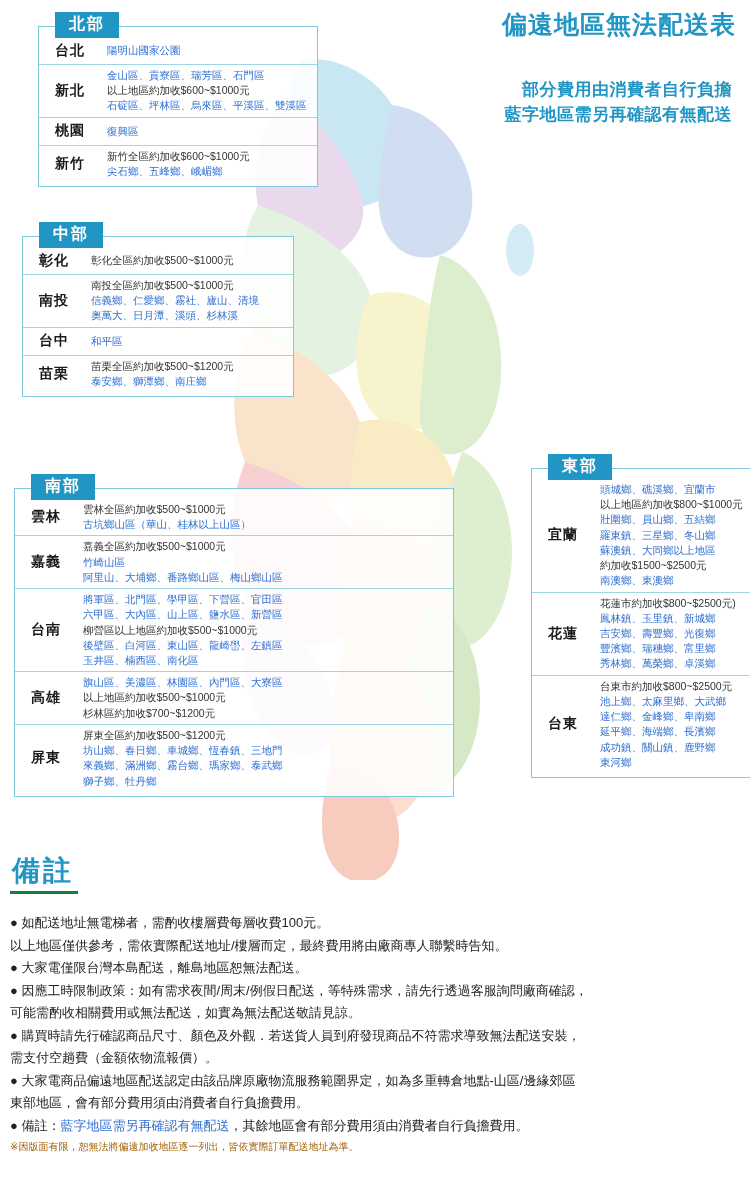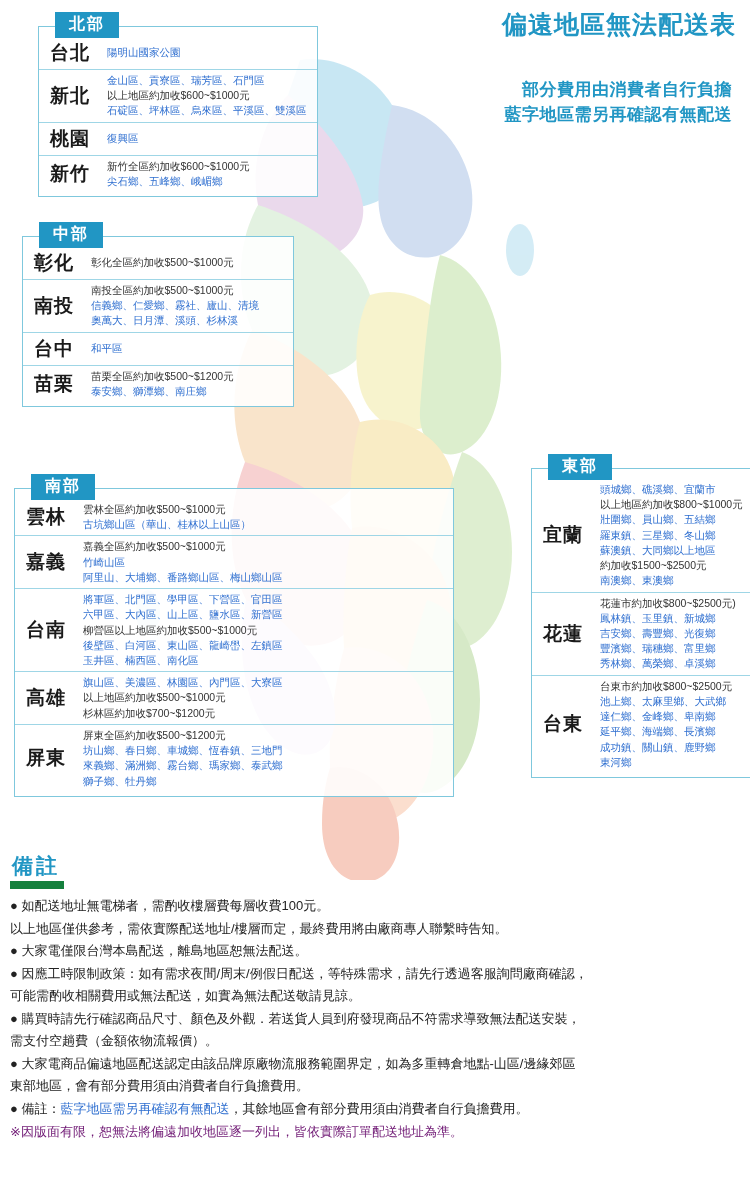--- a/index.html
+++ b/index.html
@@ -66,21 +66,21 @@
     display: flex;
     align-items: center;
     border-bottom: 1px solid #9fd6e6;
     min-height: 28px;
   }
   .row:last-child { border-bottom: none; }
   .city {
     flex: 0 0 auto;
     width: 62px;
     text-align: center;
-    font-size: 19px;
+    font-size: 14px;
     font-weight: bold;
     color: #1a1a1a;
     padding: 3px 2px;
     letter-spacing: 1px;
   }
   .detail {
     flex: 1 1 auto;
     font-size: 10.5px;
     line-height: 1.45;
     padding: 3px 4px 3px 6px;
@@ -97,36 +97,36 @@
 
   
   .notes {
     position: absolute;
     left: 10px; top: 852px;
     width: 732px;
     z-index: 7;
   }
   .notes-title {
     display: inline-block;
-    font-size: 21px;
+    font-size: 28px;
     font-weight: bold;
     color: #2196c4;
-    border-bottom: 8px solid #15803d;
+    border-bottom: 3px solid #15803d;
     padding: 0 4px 1px 2px;
     letter-spacing: 3px;
-    margin-bottom: 4px;
+    margin-bottom: 16px;
   }
   .note {
     font-size: 13px;
     line-height: 1.5;
     color: #222;
     margin: 3px 0;
   }
   .note .blue { color: #2f6fd0; }
-  .note-last { color: #701a75; font-size: 13px; line-height: 1.5; margin-top: 4px; }
+  .note-last { color: #a16207; font-size: 10px; line-height: 1.5; margin-top: 4px; }
 </style>
 </head>
 <body>
 
 <div id="page">
 
   <svg class="map" viewBox="0 0 750 880" xmlns="http://www.w3.org/2000/svg">
     <g opacity="0.85">
       <path d="M300 60 C330 55 370 70 392 105 C410 135 405 165 395 185 C380 210 340 215 315 195 C290 175 280 130 288 95 Z" fill="#bfe3f2"></path>
       <path d="M392 105 C430 110 460 140 470 180 C478 215 465 245 440 255 C410 265 385 245 380 215 C375 190 382 150 392 105 Z" fill="#c9d9ef"></path>

